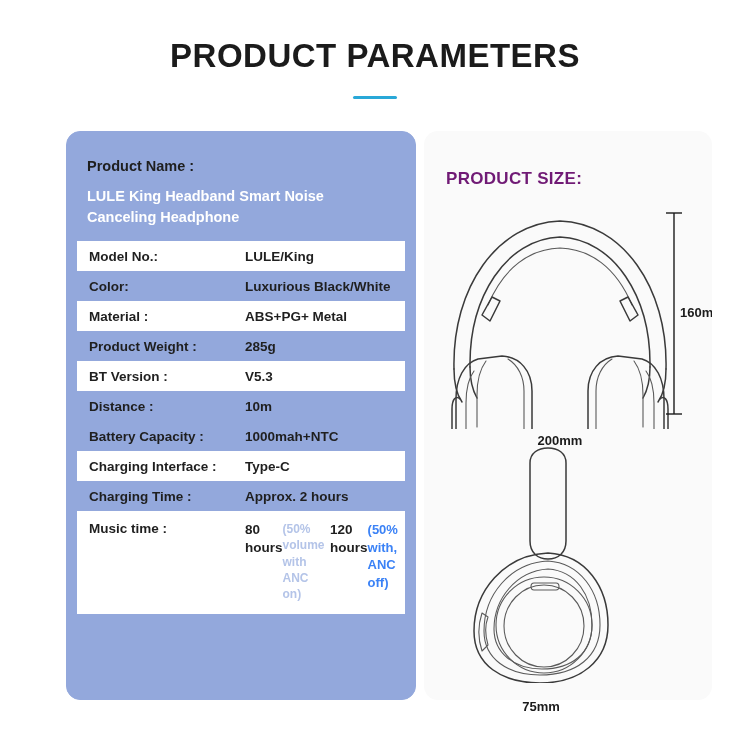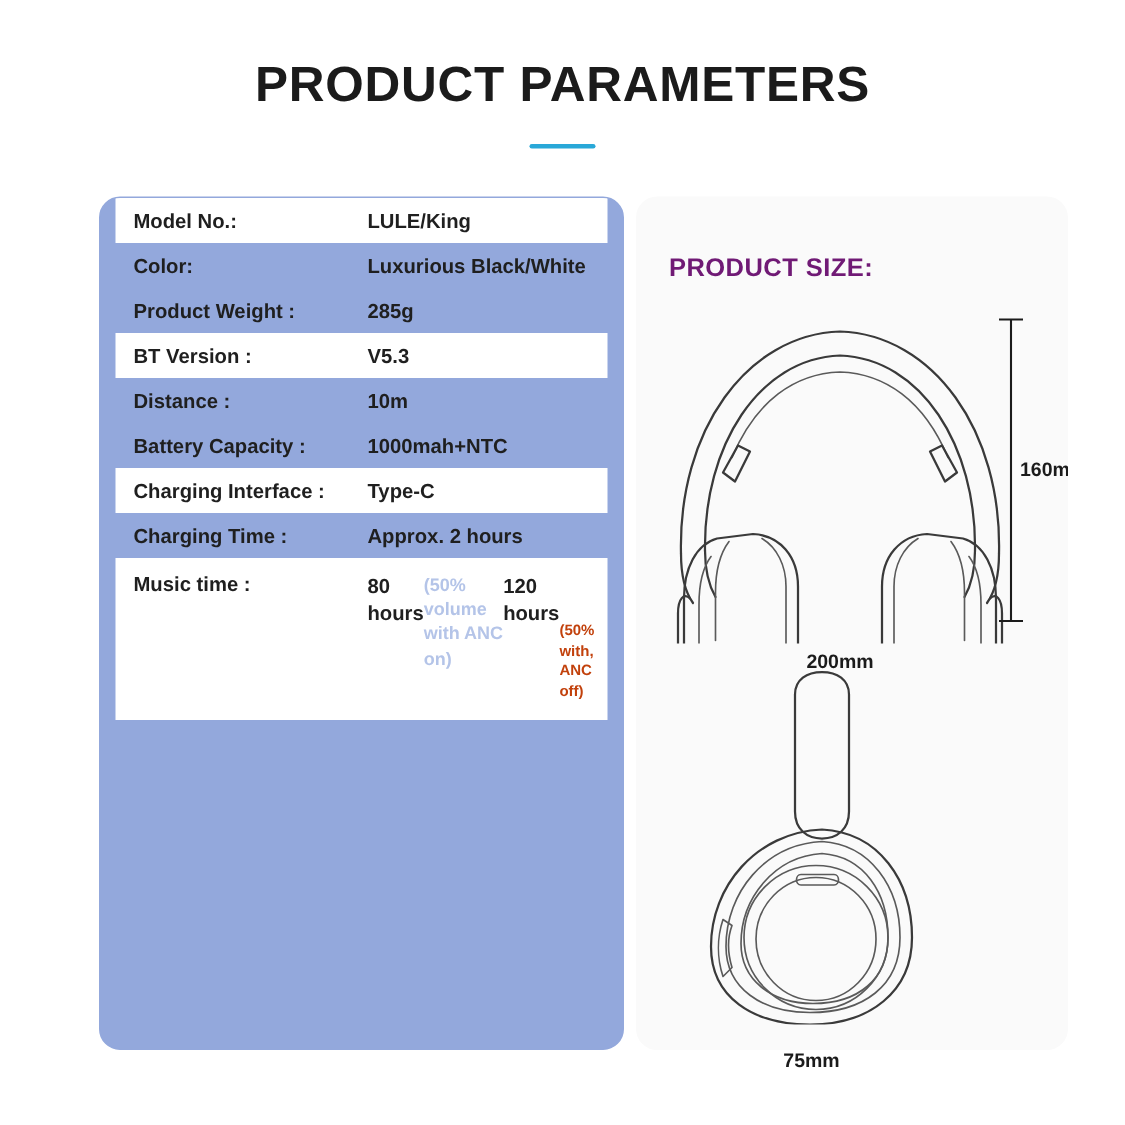--- a/index.html
+++ b/index.html
@@ -114,25 +114,24 @@
     line-height: 1.35;
   }
   .music-sub-muted {
     font-size: 12px;
     font-weight: bold;
     color: #b4c4e8;
     line-height: 1.35;
   }
   .music-gap { height: 15px; }
   .music-sub-dark {
-    font-size: 10px;
-    font-weight: bold;
-    color: #c2410c;
+    font-size: 13px;
+    font-weight: bold;
+    color: #3b82f6;
     line-height: 1.35;
-    margin-top: 32px;
   }
 
   
   .size-panel {
     position: absolute;
     left: 424px;
     top: 131px;
     width: 288px;
     height: 569px;
     background: #fafafa;
@@ -189,33 +188,41 @@
 
 <div class="page">
 
   <div class="header">
     <div class="page-title">PRODUCT PARAMETERS</div>
     <div class="title-rule" style="background:#29a8d8;"></div>
   </div>
 
   <div class="spec-card" style="background:#93a8dc; border:1.5px solid #93a8dc;">
 
+    <div class="spec-head">
+      <div class="spec-head-label">Product Name :</div>
+      <div class="spec-head-value">LULE King Headband Smart Noise Canceling Headphone</div>
+    </div>
 
     <div class="spec-rows">
 
       <div class="spec-row plain">
         <div class="spec-label">Model No.:</div>
         <div class="spec-value">LULE/King</div>
       </div>
 
       <div class="spec-row alt">
         <div class="spec-label">Color:</div>
         <div class="spec-value">Luxurious Black/White</div>
       </div>
 
+      <div class="spec-row plain">
+        <div class="spec-label">Material :</div>
+        <div class="spec-value">ABS+PG+ Metal</div>
+      </div>
 
       <div class="spec-row alt">
         <div class="spec-label">Product Weight :</div>
         <div class="spec-value">285g</div>
       </div>
 
       <div class="spec-row plain">
         <div class="spec-label">BT Version :</div>
         <div class="spec-value">V5.3</div>
       </div>

